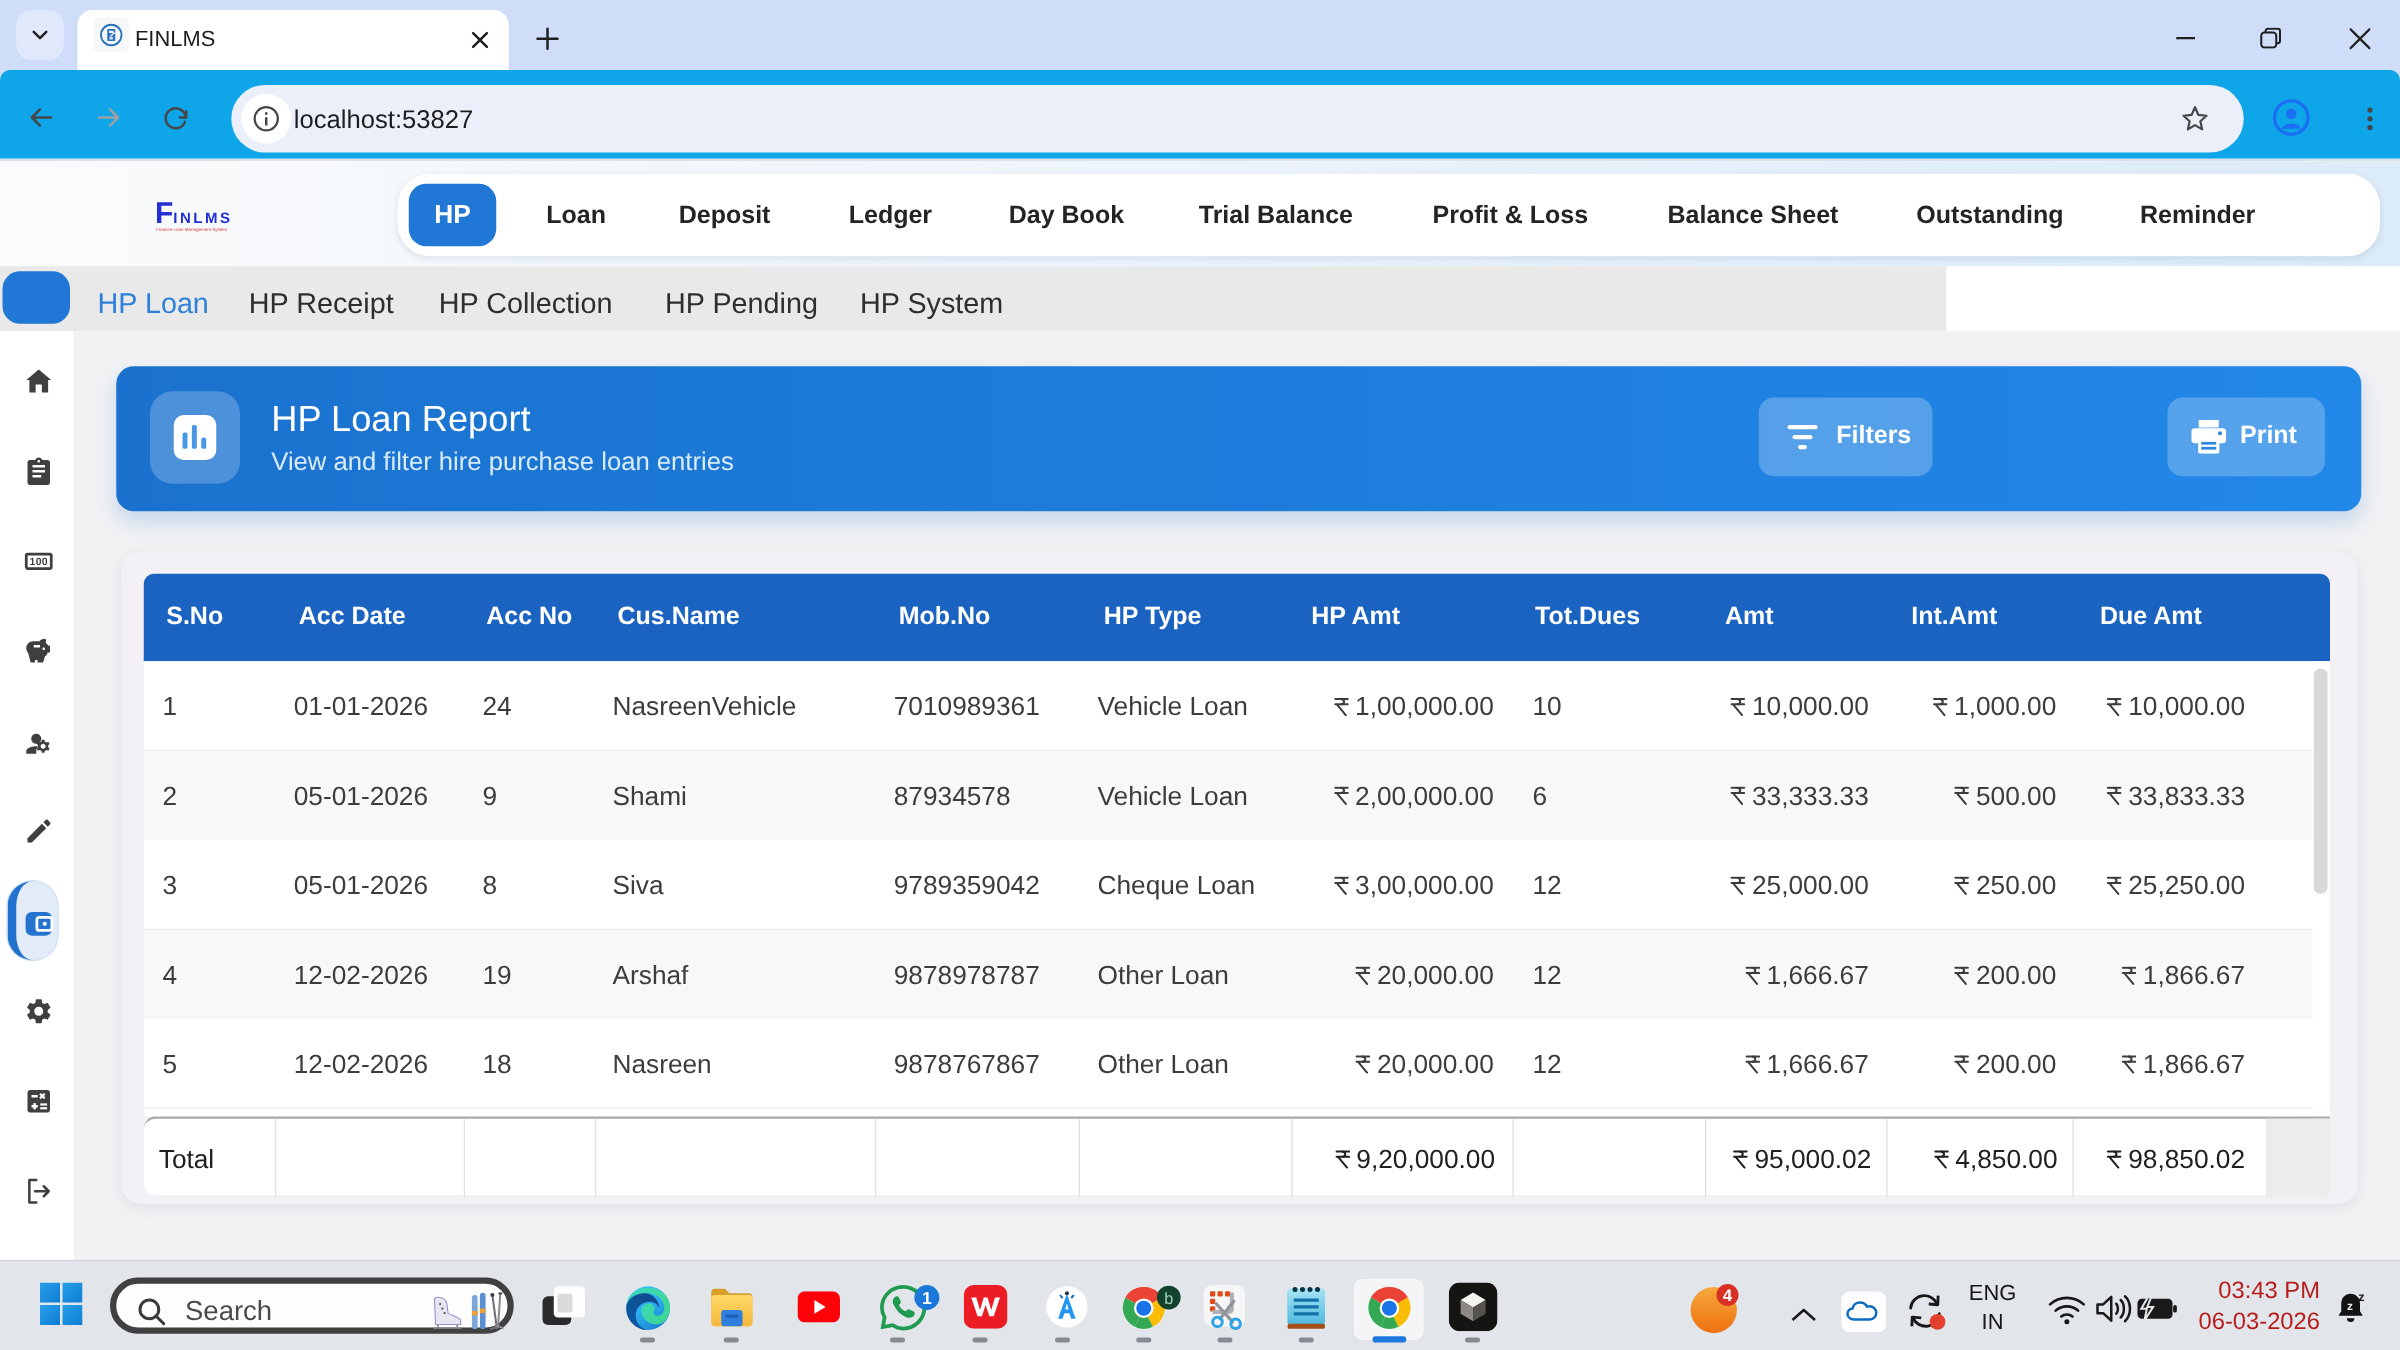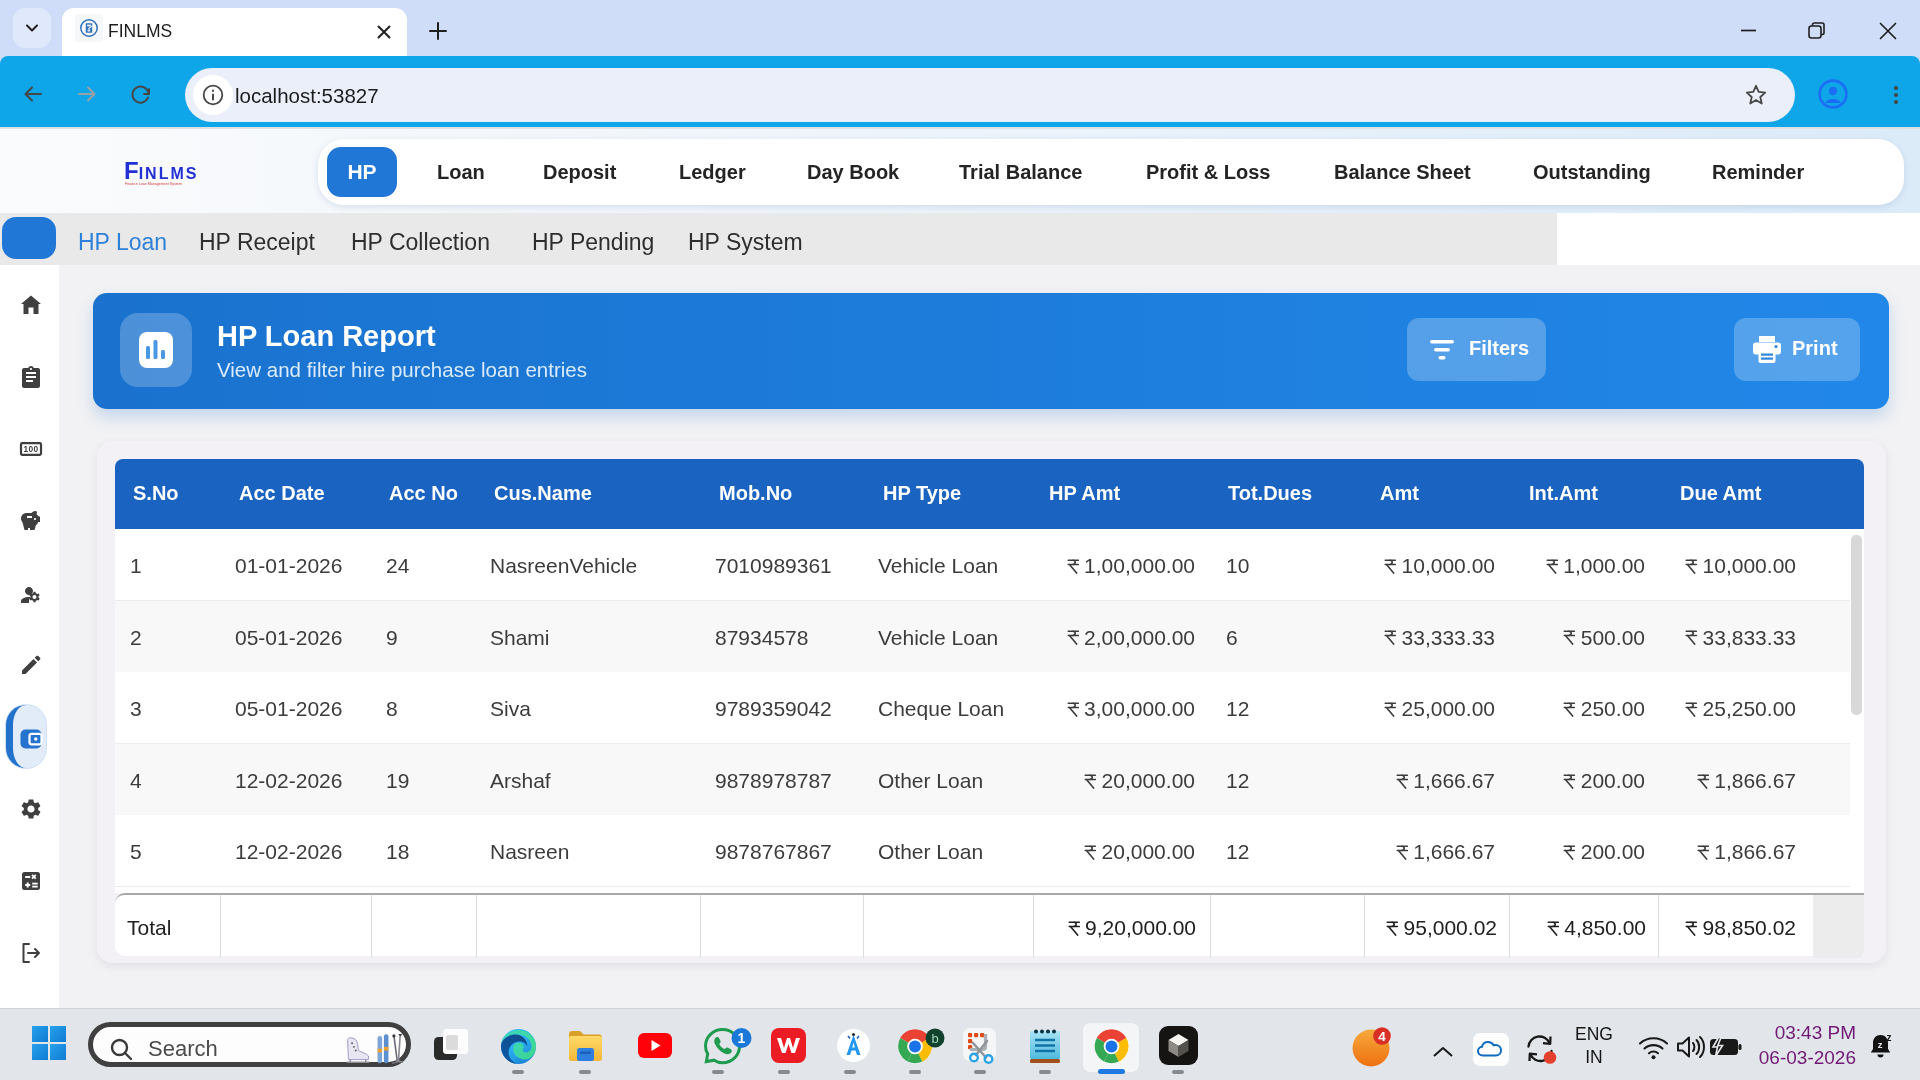--- a/index.html
+++ b/index.html
@@ -38,21 +38,21 @@
 #sidebar { position:absolute; left:0; top:265px; width:59px; height:743px; background:#fff; }
 #content { position:absolute; left:59px; top:265px; width:1861px; height:743px; background:#f2f2f4; }
 .sbi { position:absolute; left:19px; }
 #sbactive { position:absolute; left:6px; top:440px; width:40px; height:63px; background:#e2ecf9; border-left:7px solid #2171cd; border-radius:22px; box-shadow:0 0 0 1px #cfe0f4; }
 
 
 
 #hcard { position:absolute; left:93px; top:293px; width:1796px; height:116px; border-radius:14px; background:linear-gradient(90deg,#1a72ce 0%,#2187e8 100%); box-shadow:0 8px 16px rgba(60,130,210,.25); }
 #hicon { position:absolute; left:27px; top:20px; width:72px; height:74px; border-radius:18px; background:rgba(255,255,255,.22); }
 #hiconsq { position:absolute; left:19px; top:19px; width:34px; height:36px; border-radius:8px; background:#fff; }
-#htitle { position:absolute; left:124px; top:27px; font-size:29px; font-weight:bold; color:#fff; }
+#htitle { position:absolute; left:124px; top:27px; font-size:29px; font-weight:normal; color:#fff; }
 #hsub { position:absolute; left:124px; top:65px; font-size:20.5px; color:#d9ebfc; }
 .hbtn { position:absolute; top:25px; height:63px; border-radius:12px; background:rgba(255,255,255,.24); color:#fff; font-size:20px; font-weight:bold; }
 .hbtn span { position:absolute; top:19px; }
 
 
 #tcard { position:absolute; left:97px; top:441px; width:1789px; height:522px; border-radius:16px; background:#f4f1f6; box-shadow:0 3px 10px rgba(150,140,170,.18); }
 #thead { position:absolute; left:18px; top:18px; width:1749px; height:70px; background:#1b63c1; border-radius:8px 8px 0 0; }
 .th { position:absolute; top:23px; font-size:20px; font-weight:bold; color:#fff; white-space:nowrap; }
 .row { position:absolute; left:18px; width:1749px; height:72px; background:#fff; border-bottom:1px solid #ececec; }
 .row.alt { background:#f8f8f8; }
@@ -146,21 +146,21 @@
   <svg class="navic" style="left:1884px;top:27px" width="24" height="24" viewBox="0 0 24 24">
       <circle cx="12" cy="5" r="2.1" fill="#454746"></circle>
       <circle cx="12" cy="12" r="2.1" fill="#454746"></circle>
       <circle cx="12" cy="19" r="2.1" fill="#454746"></circle>
     </svg>
 </div>
 <div id="chromeline"></div>
 
 <div id="band">
   <div id="logo">
-    <span style="font-size:24px;font-weight:bold;">F</span><span style="font-size:16px;font-weight:bold;letter-spacing:2px;">INLMS</span>
+    <span style="font-size:24px;font-weight:bold;">F</span><span style="font-size:12px;font-weight:bold;letter-spacing:2px;">INLMS</span>
     <div style="font-size:8px;color:#d43c3c;margin-top:-3px;margin-left:1px;transform:scale(0.45);transform-origin:0 0;white-space:nowrap;">Finance Loan Management System</div>
   </div>
   <div id="nav">
     <div id="hppill">HP</div>
     <div class="navitem" style="left:119px">Loan</div>
     <div class="navitem" style="left:225px">Deposit</div>
     <div class="navitem" style="left:361px">Ledger</div>
     <div class="navitem" style="left:489px">Day Book</div>
     <div class="navitem" style="left:641px">Trial Balance</div>
     <div class="navitem" style="left:828px">Profit &amp; Loss</div>
@@ -642,21 +642,21 @@
 <path d="M2 9.5 H6.5 L13 3.5 V22.5 L6.5 16.5 H2 Z" fill="none" stroke="#191919" stroke-width="2" stroke-linejoin="round"></path>
 <path d="M17 9 C18.8 10.8 18.8 15 17 17" fill="none" stroke="#191919" stroke-width="2" stroke-linecap="round"></path>
 <path d="M20.5 6 C24 9.2 24 16.8 20.5 20" fill="none" stroke="#191919" stroke-width="2" stroke-linecap="round"></path>
 <path d="M24 3 C29.3 8 29.3 18 24 23" fill="none" stroke="#191919" stroke-width="2" stroke-linecap="round"></path>
     </svg>
 <svg class="tbi" style="left:1709px;top:27px" width="33" height="22" viewBox="0 0 33 22">
 <rect x="1" y="3" width="28" height="16" rx="3.5" fill="#191919"></rect>
 <rect x="29.5" y="8" width="3" height="6" rx="1.5" fill="#191919"></rect>
 <path d="M9.5 1.5 L4 11 H8.5 L6.5 20.5 L13.5 9.5 H8.8 L12 1.5 Z" fill="#191919" stroke="#e4e7ea" stroke-width="1.6"></path>
     </svg>
-<div class="tbi" style="left:1752px;top:11px;width:104px;text-align:right;font-size:19px;color:#701a75;line-height:25px;">03:43 PM<br>06-03-2026</div>
+<div class="tbi" style="left:1752px;top:11px;width:104px;text-align:right;font-size:19px;color:#b91c1c;line-height:25px;">03:43 PM<br>06-03-2026</div>
 <svg class="tbi" style="left:1867px;top:24px" width="27" height="27" viewBox="0 0 27 27">
 <path d="M13.5 2 C9 2 6 5.5 6 10 V16 L3.8 19.5 H23.2 L21 16 V10 C21 5.5 18 2 13.5 2 Z" fill="#131313"></path>
 <path d="M10.5 21.5 a3 3 0 0 0 6 0 Z" fill="#131313"></path>
 <text x="13" y="15" text-anchor="middle" font-size="9.5" font-weight="bold" fill="#e4e7ea" font-family="Liberation Sans">z</text>
 <text x="22" y="8" text-anchor="middle" font-size="10" font-weight="bold" fill="#131313" font-family="Liberation Sans">z</text>
     </svg>
 
 <div class="dash" style="left:512px"></div>
     <div class="dash" style="left:579px"></div>
     <div class="dash" style="left:712px"></div>

